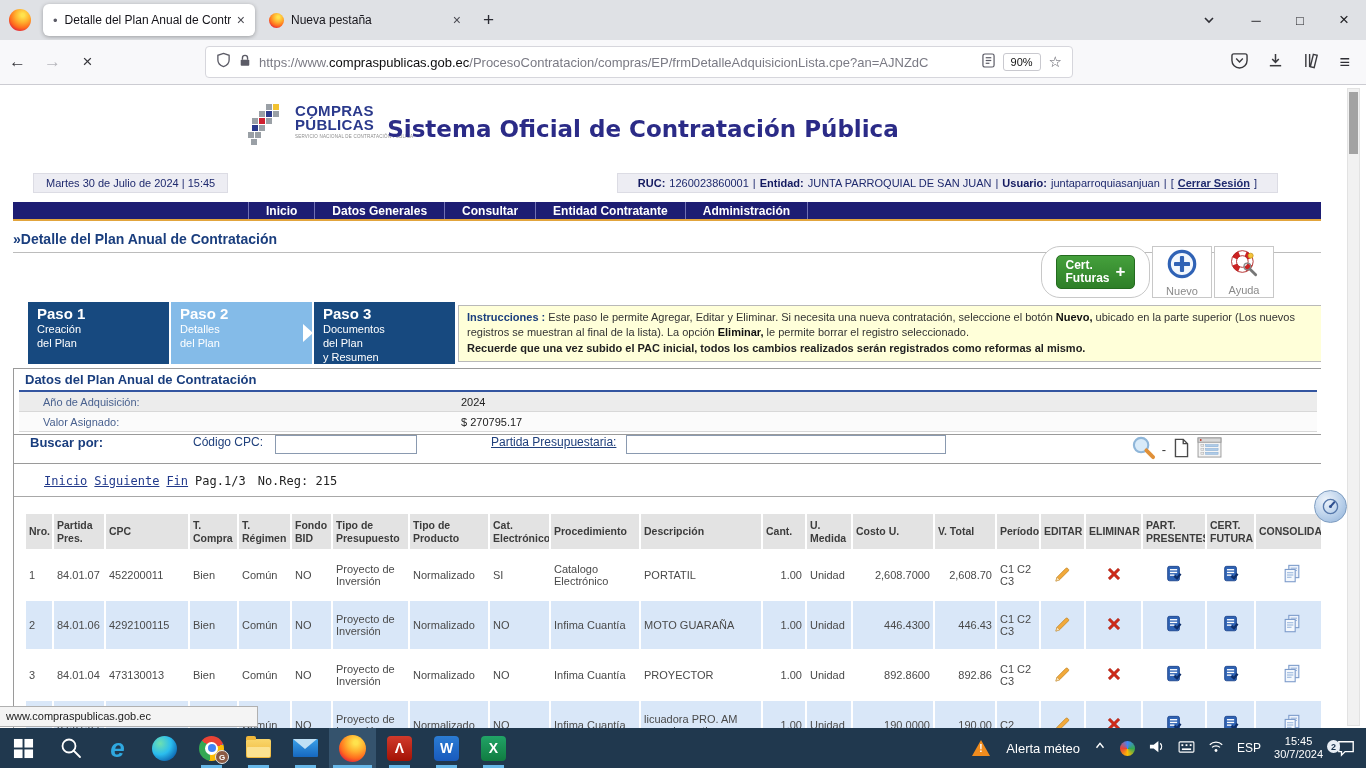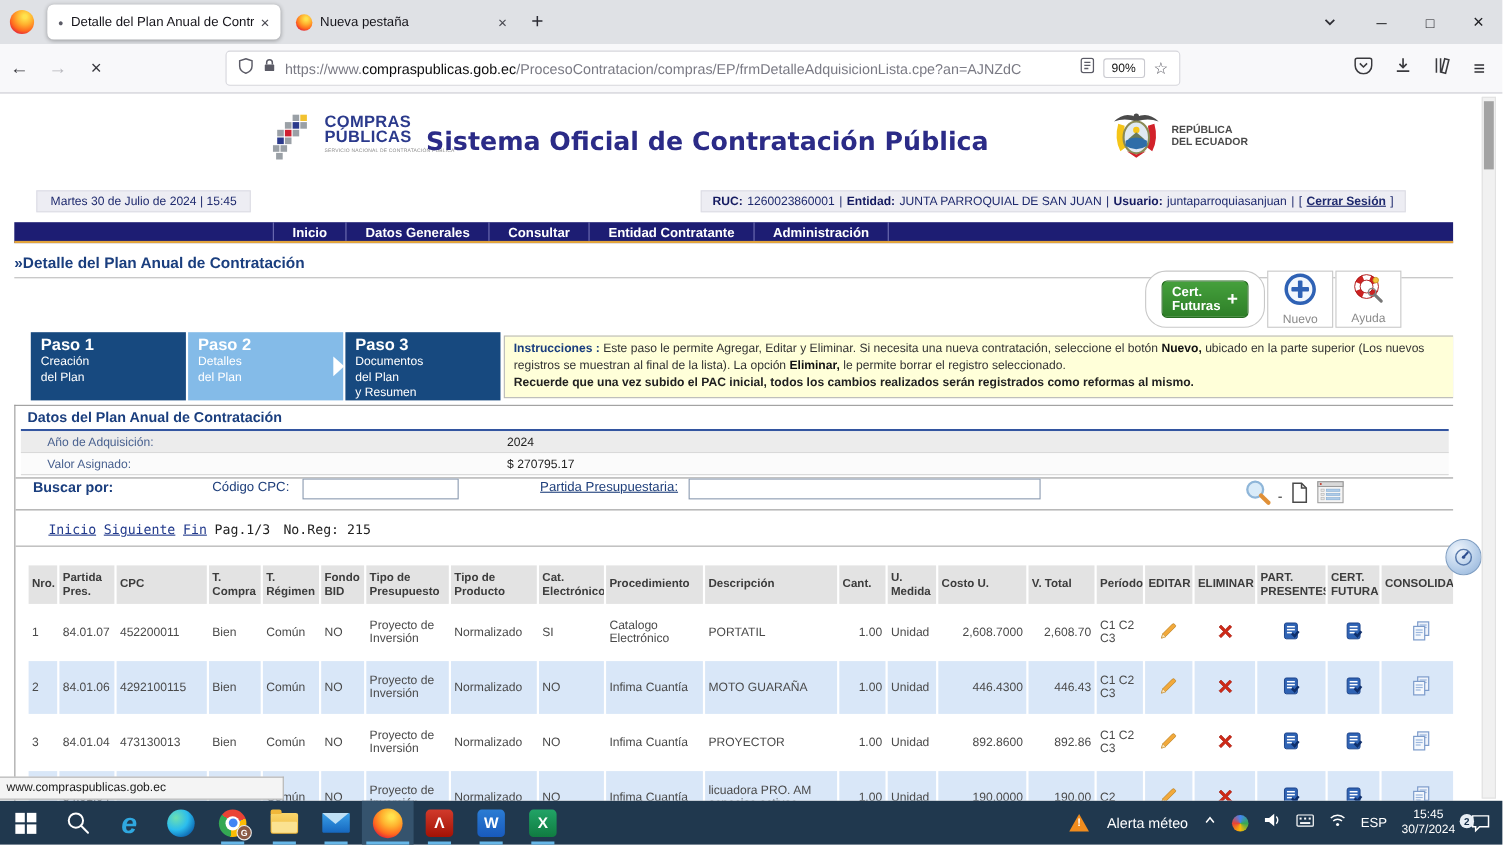--- a/index.html
+++ b/index.html
@@ -46,21 +46,21 @@
   .logo-l1,.logo-l2{font-size:15px;font-weight:bold;color:#2b3a8c;line-height:14px;letter-spacing:.3px;}
   .logo-tag{font-size:4.5px;color:#8a8a8a;margin-top:2px;letter-spacing:.2px;}
   .main-title{position:absolute;left:0;right:80px;top:24px;text-align:center;
     font-family:"DejaVu Sans",sans-serif;font-size:23px;font-weight:bold;color:#2b2b87;}
   .arms{position:absolute;left:1005px;top:6px;display:flex;align-items:center;gap:4px;}
   .arms-text{font-size:9.5px;font-weight:bold;color:#4a4a4a;line-height:11px;}
 
   .datebox{position:absolute;left:33px;top:87px;height:18px;background:#ededf3;border:1px solid #dcdce4;
     display:flex;align-items:center;padding:0 12px;font-size:11px;color:#1f2a6e;}
   .rucbox{position:absolute;right:43px;top:87px;height:18px;background:#ededf3;border:1px solid #dcdce4;
-    display:flex;align-items:center;padding:0 10px;font-size:11px;color:#1f2a6e;gap:4px;white-space:nowrap;}
+    display:flex;align-items:center;padding:0 20px;font-size:11px;color:#1f2a6e;gap:4px;white-space:nowrap;}
   .rucbox b{color:#141a60;}
   .logout{font-weight:bold;text-decoration:underline;color:#1f2a6e;}
 
   .navbar{position:absolute;left:13px;top:116px;width:1310px;height:19px;background:#1d1d73;
     border-bottom:2px solid #e2a43c;display:flex;align-items:stretch;padding-left:235px;box-sizing:border-box;}
   .nav-item{padding:0 17px;font-size:12px;font-weight:bold;color:#fff;display:flex;align-items:center;
     border-right:1px solid #7070b4;}
   .nav-item:first-child{border-left:1px solid #7070b4;}
 
   .ptitle{position:absolute;left:13px;top:145px;width:1310px;font-size:14px;font-weight:bold;color:#1a3e7e;
@@ -265,37 +265,20 @@
             <rect x="7" y="28" width="6" height="6" fill="#9aa0a6"></rect>
           <rect x="3" y="35" width="6" height="6" fill="#9aa0a6"></rect>
         </svg>
         <div class="logo-text">
           <span class="logo-l1">COMPRAS</span>
           <span class="logo-l2">PÚBLICAS</span>
           <span class="logo-tag">SERVICIO NACIONAL DE CONTRATACIÓN PÚBLICA</span>
         </div>
       </div>
       <div class="main-title">Sistema Oficial de Contratación Pública</div>
-      <div class="arms">
-        <svg width="56" height="52" viewBox="0 0 58 52">
-          <path d="M8 12 Q18 2 29 8 Q40 2 50 12 Q40 8 29 12 Q18 8 8 12" fill="#4a4a4a"></path>
-          <circle cx="29" cy="7" r="2.5" fill="#4a4a4a"></circle>
-          <path d="M12 14 Q8 28 14 40 L22 34 Q16 26 18 16 Z" fill="#f5c518"></path>
-          <path d="M46 14 Q50 28 44 40 L36 34 Q42 26 40 16 Z" fill="#d2222a"></path>
-          <ellipse cx="29" cy="27" rx="12" ry="15" fill="#dfe9f2" stroke="#8a8a55" stroke-width="2"></ellipse>
-          <circle cx="29" cy="20" r="3" fill="#f5c518"></circle>
-          <path d="M21 29 L29 22 L37 29 Z" fill="#6a7a5a"></path>
-          <path d="M19 30 Q29 24 39 30 L39 35 Q29 41 19 35 Z" fill="#2e6da8"></path>
-          <path d="M20 40 L29 46 L38 40 L29 43 Z" fill="#d2222a"></path>
-        </svg>
-        <div class="arms-text">
-          <div>REPÚBLICA</div>
-          <div>DEL ECUADOR</div>
-        </div>
-      </div>
     </div>
 
     <div class="datebox">Martes 30 de Julio de 2024 | 15:45</div>
     <div class="rucbox">
       <b>RUC:</b>
       <span>1260023860001</span>
       <span>|</span>
       <b>Entidad:</b>
       <span>JUNTA PARROQUIAL DE SAN JUAN</span>
       <span>|</span>

